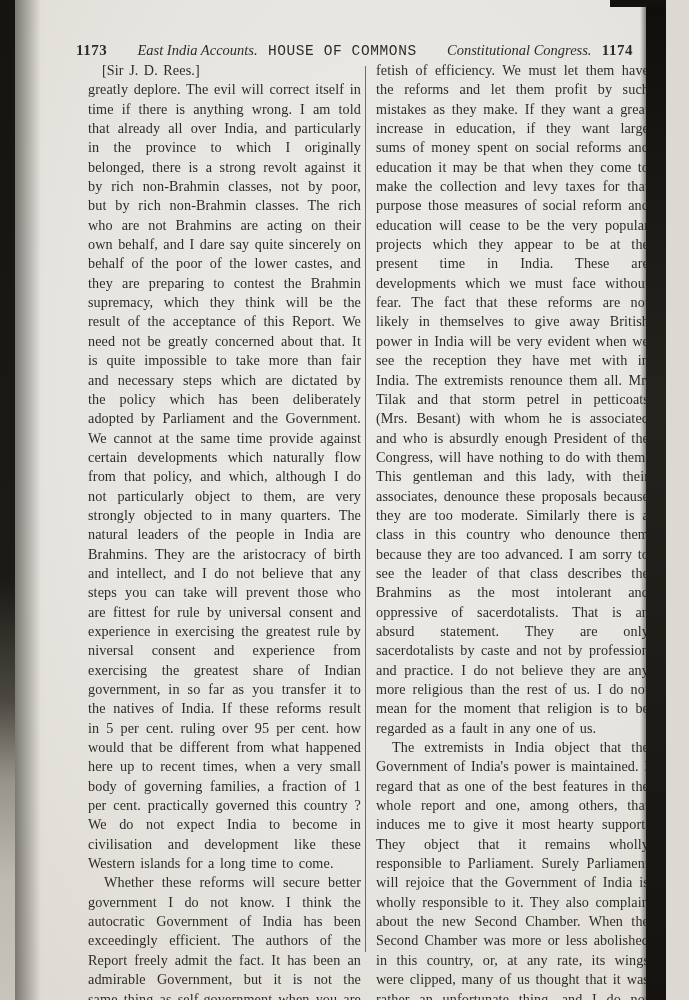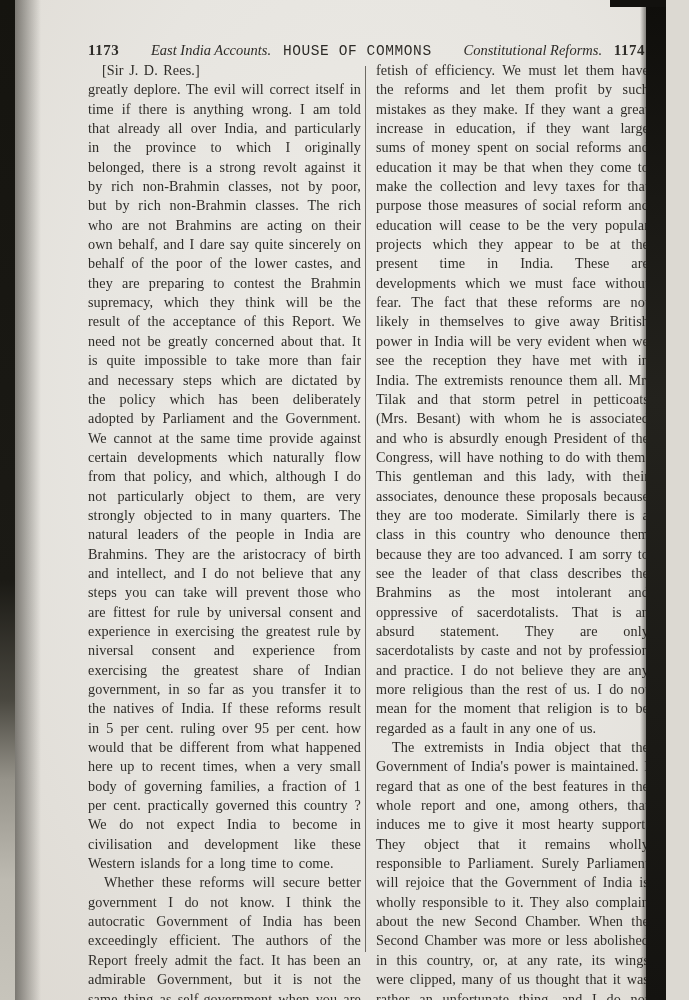--- a/index.html
+++ b/index.html
@@ -13,21 +13,21 @@
   .gutter-left-fade{position:absolute;left:15px;top:0;width:26px;height:100%;
         background:linear-gradient(to right,rgba(40,38,32,.55),rgba(40,38,32,0));}
   .gutter-right{position:absolute;left:646px;top:0;width:20px;height:100%;
         background:linear-gradient(to bottom,#0f0e0b 0%,#23221d 40%,#1a1915 75%,#141310 100%);}
   .gutter-right-fade{position:absolute;left:640px;top:0;width:6px;height:100%;
         background:linear-gradient(to right,rgba(30,28,24,0),rgba(30,28,24,.5));}
   .top-right-band{position:absolute;left:610px;top:0;width:79px;height:7px;background:#12110e;}
   .adjacent-page{position:absolute;left:666px;top:0;width:23px;height:100%;background:#dcd9d2;}
 
   
-  .header{position:absolute;left:88px;top:42px;width:557px;display:flex;
+  .header{position:absolute;left:76px;top:42px;width:557px;display:flex;
         justify-content:space-between;align-items:baseline;font-size:14.5px;white-space:nowrap;}
   .pagenum{font-weight:bold;font-size:15px;letter-spacing:.5px;}
   .ital{font-style:italic;margin-left:20px;}
   .caps{letter-spacing:.6px;font-family:Liberation Mono, monospace;}
 
   
   .col{position:absolute;width:273px;font-size:14.2px;line-height:19.35px;
         text-align:justify;word-spacing:1.8px;letter-spacing:.1px;}
   .col-left{left:88px;top:61px;}
   .col-right{left:376px;top:61px;}
@@ -41,21 +41,21 @@
 
 <div id="scan">
 
   <div class="gutter-left"></div>
   <div class="gutter-left-fade"></div>
 
   <div class="header">
     <span class="pagenum">1173</span>
     <span class="ital">East India Accounts.</span>
     <span class="caps">HOUSE OF COMMONS</span>
-    <span class="ital">Constitutional Reforms.</span>
+    <span class="ital">Constitutional Congress.</span>
     <span class="pagenum">1174</span>
   </div>
 
   <div class="col col-left">
     <p class="speaker">[Sir J. D. Rees.]</p>
     <p>greatly deplore. The evil will correct itself in time if there is anything wrong. I am told that already all over India, and particularly in the province to which I originally belonged, there is a strong revolt against it by rich non-Brahmin classes, not by poor, but by rich non-Brahmin classes. The rich who are not Brahmins are acting on their own behalf, and I dare say quite sincerely on behalf of the poor of the lower castes, and they are preparing to contest the Brahmin supremacy, which they think will be the result of the acceptance of this Report. We need not be greatly concerned about that. It is quite impossible to take more than fair and necessary steps which are dictated by the policy which has been deliberately adopted by Parliament and the Government. We cannot at the same time provide against certain developments which naturally flow from that policy, and which, although I do not particularly object to them, are very strongly objected to in many quarters. The natural leaders of the people in India are Brahmins. They are the aristocracy of birth and intellect, and I do not believe that any steps you can take will prevent those who are fittest for rule by universal consent and experience in exercising the greatest rule by niversal consent and experience from exercising the greatest share of Indian government, in so far as you transfer it to the natives of India. If these reforms result in 5 per cent. ruling over 95 per cent. how would that be different from what happened here up to recent times, when a very small body of governing families, a fraction of 1 per cent. practically governed this country ? We do not expect India to become in civilisation and development like these Western islands for a long time to come.</p>
     <p class="indent">Whether these reforms will secure better government I do not know. I think the autocratic Government of India has been exceedingly efficient. The authors of the Report freely admit the fact. It has been an admirable Government, but it is not the same thing as self-government when you are dealing with the feeling that now pervades the Intelligencia. As Sir Henry Campbell-Bannerman declared, good government is no substitute for self-government. I do not think we can cavil at that. If the carrying out of this policy leads to some lack of efficiency I believe the Indians are prepared to accept that decline. I do not think they make a</p>
   </div>
 
   <div class="divider"></div>

